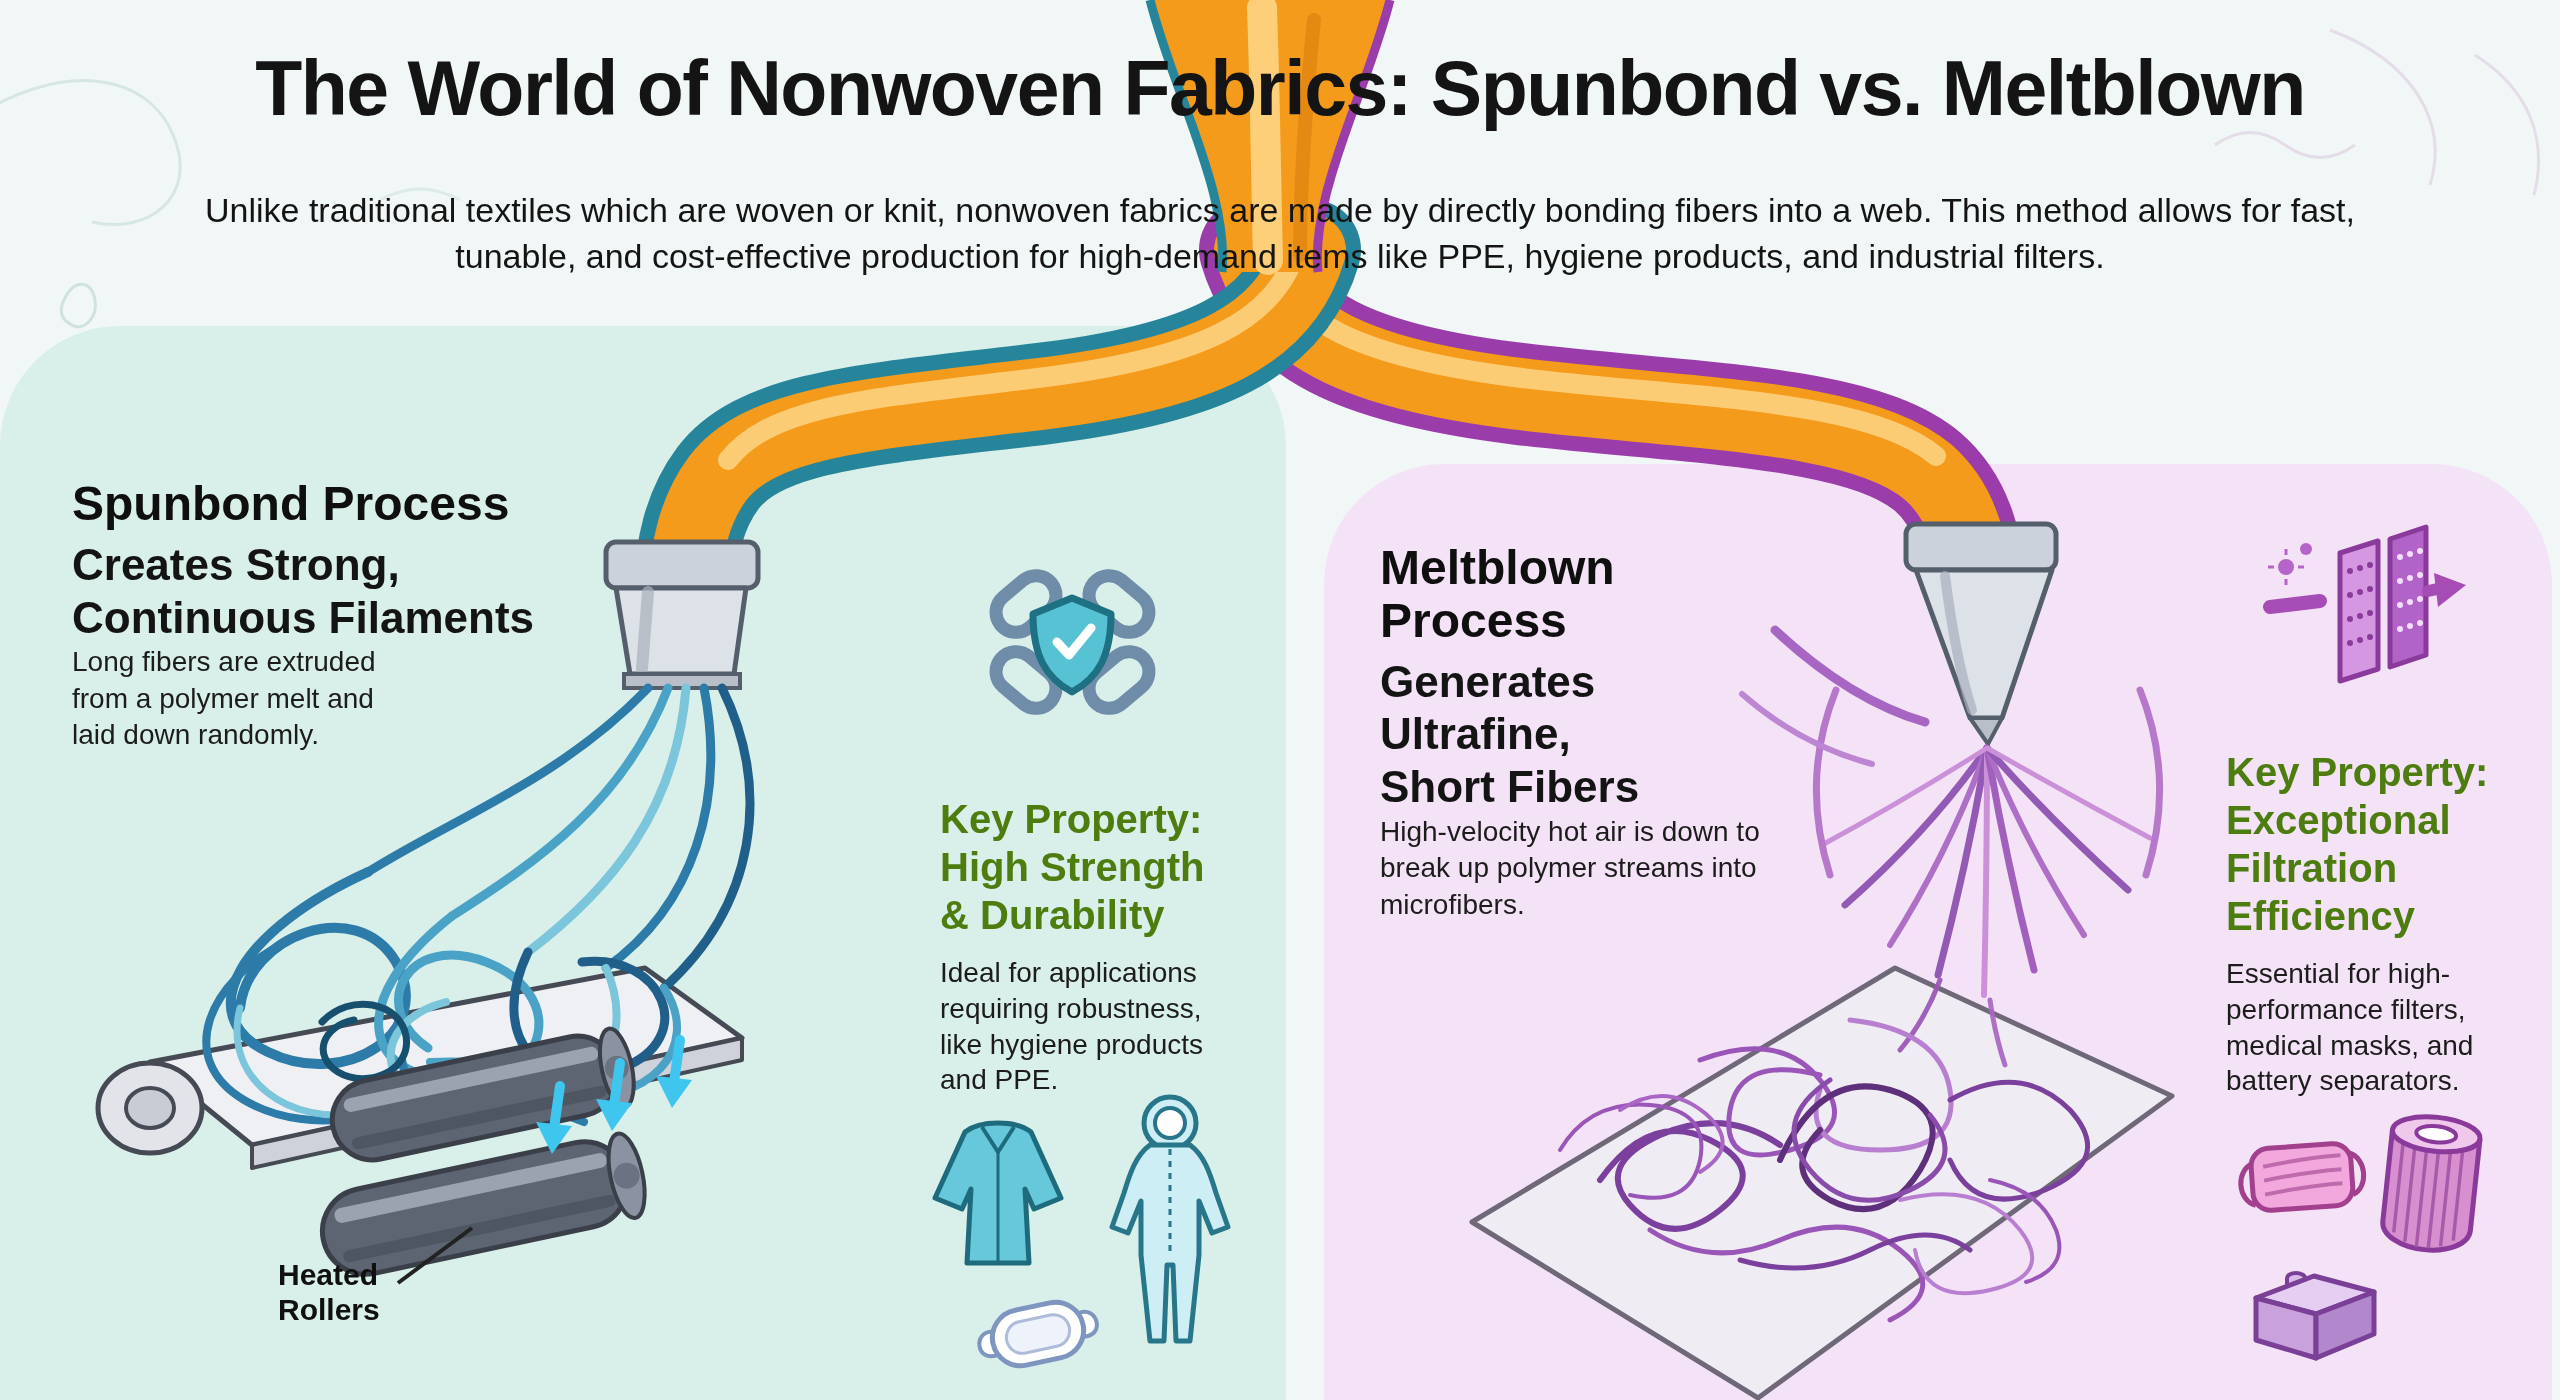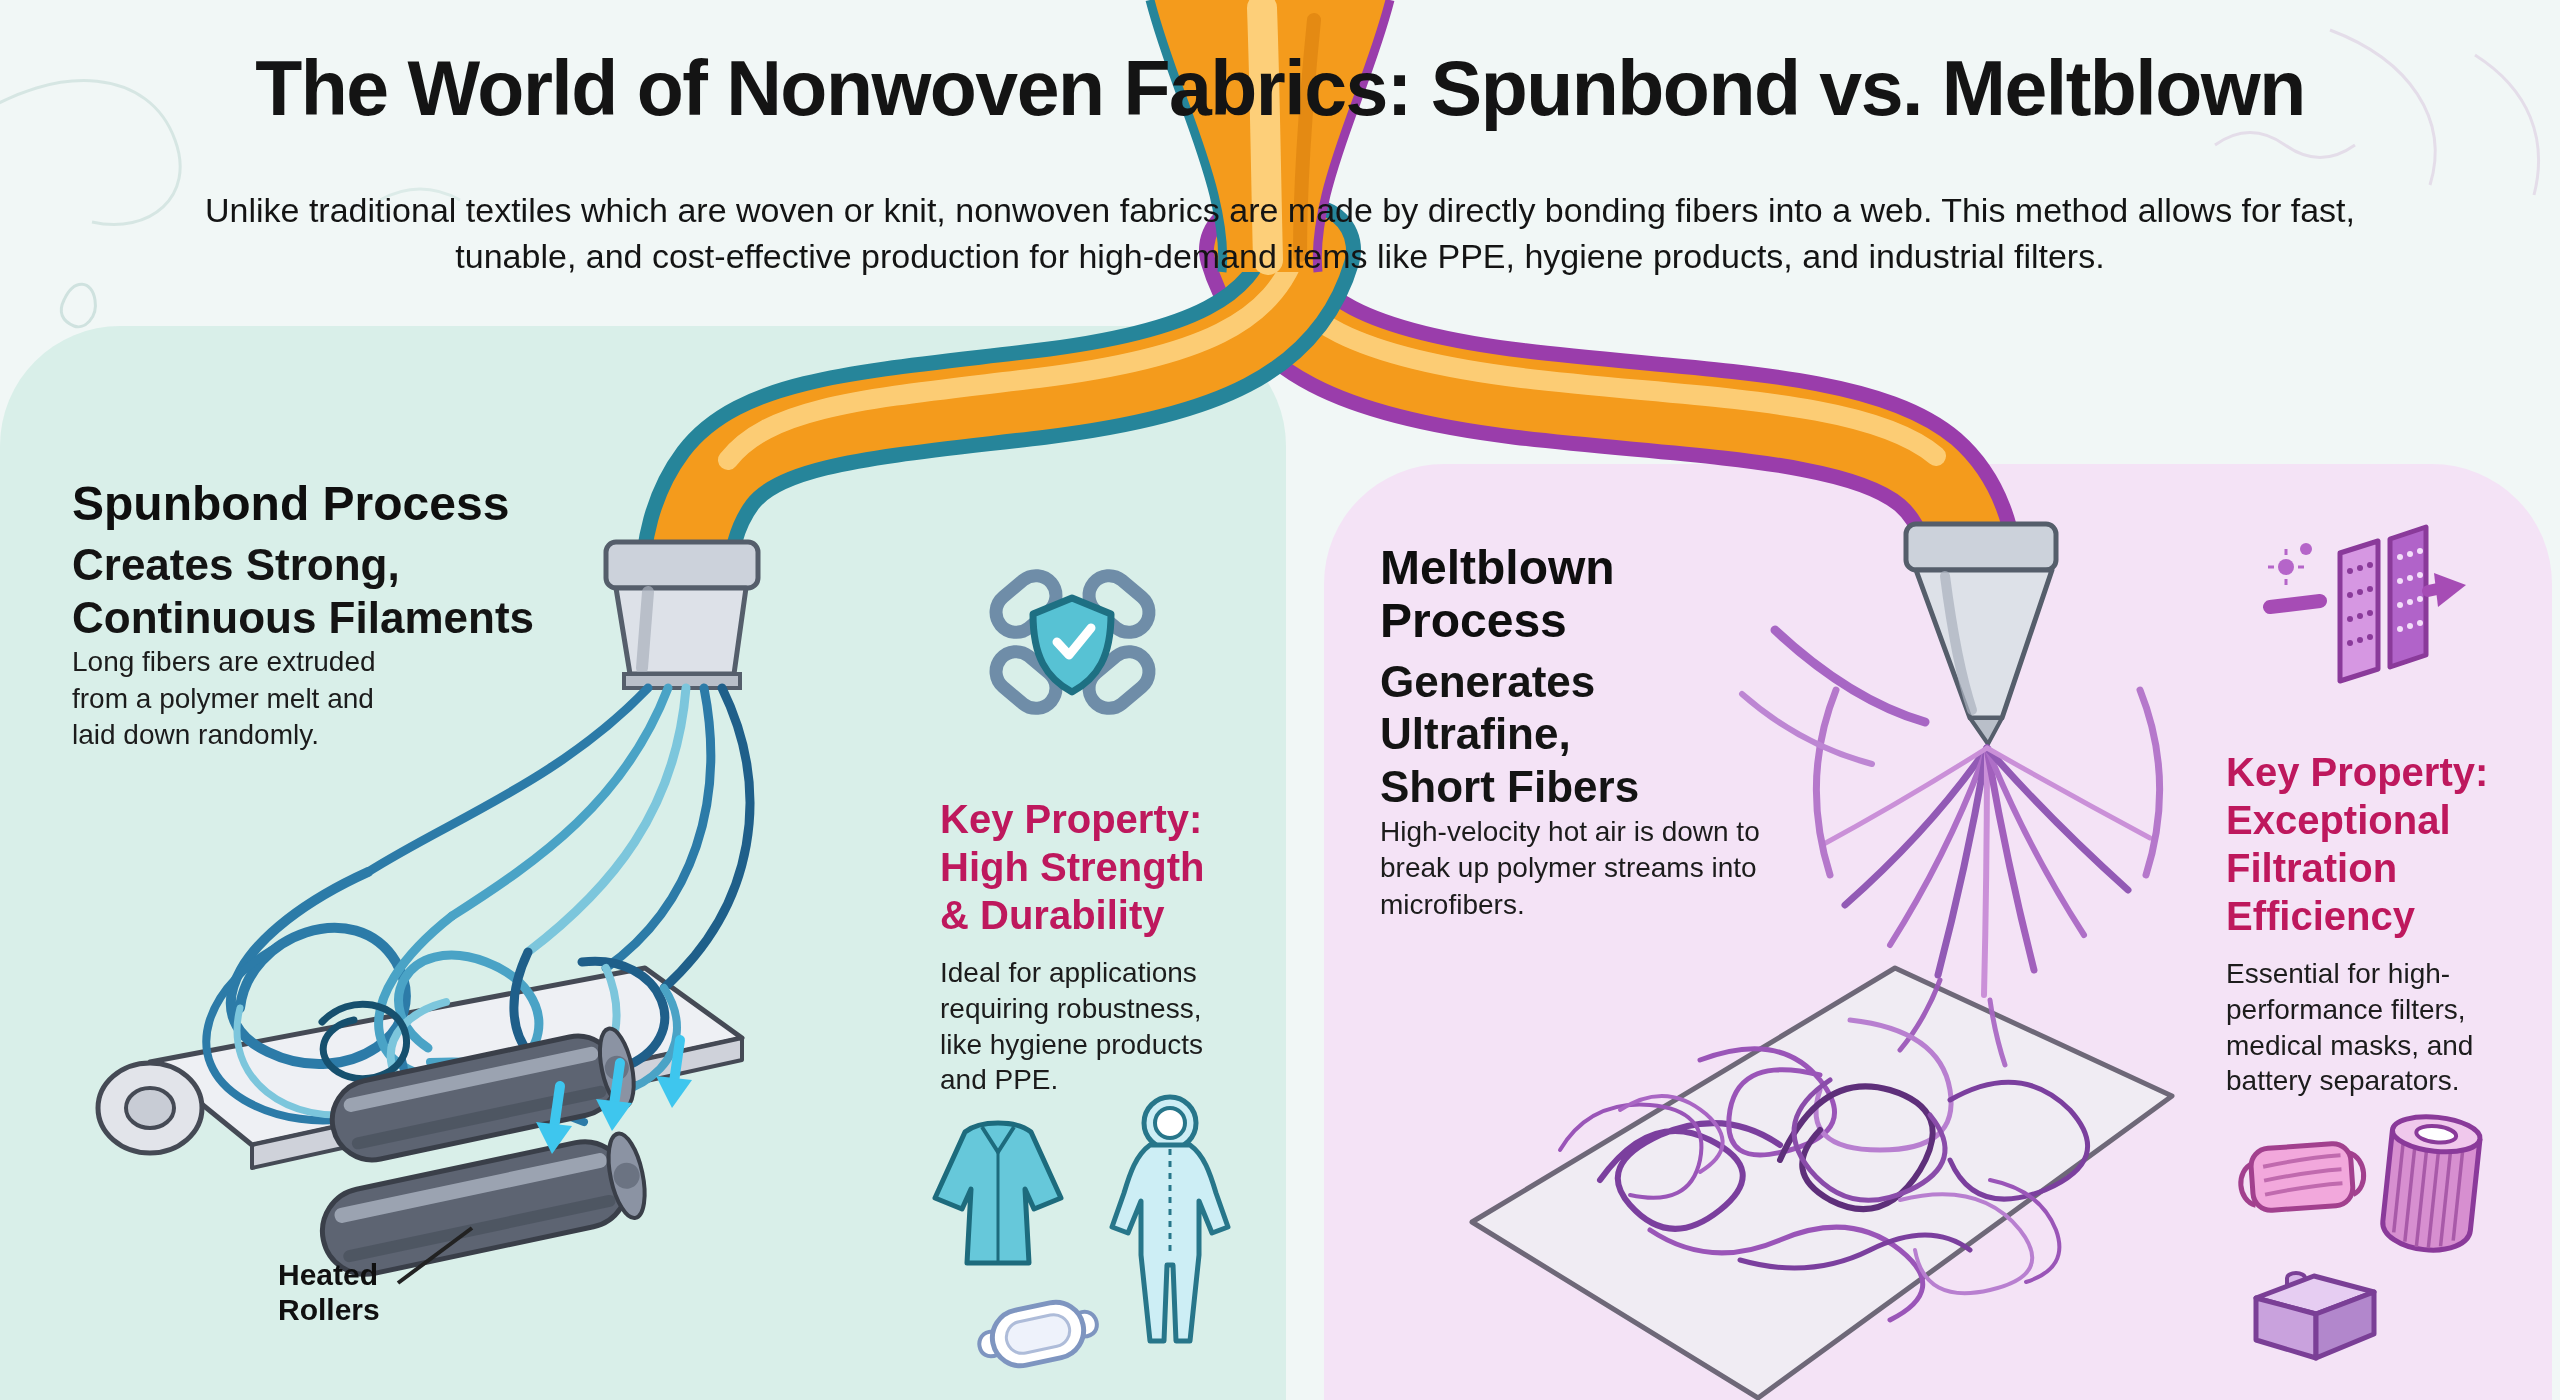--- a/index.html
+++ b/index.html
@@ -14,21 +14,21 @@
   .panel-right { left:1324px; top:464px; width:1228px; height:936px; background:#f4e3f6; border-radius:120px 120px 0 0; }
   .art-svg { z-index:2; }
   .txt, .icon-box, .header-box { position:absolute; z-index:3; }
 
   .page-title { top:44px; left:0; width:100%; text-align:center; font-size:77px; font-weight:700; color:#141414; letter-spacing:-1.5px; }
   .intro { top:158px; left:50%; transform:translateX(-50%); width:2150px; text-align:center; font-size:34px; line-height:1.34; color:#141414;margin-top:30px; }
 
   .sec-heading    { font-size:48px; font-weight:700; color:#0f0f0f; line-height:1.1; }
   .sec-subheading { font-size:44px; font-weight:700; color:#141414; line-height:1.2; margin-top:8px; }
   .sec-desc       { font-size:28px; color:#1c1c1c; line-height:1.3; margin-top:0; }
-  .kp-title { font-size:40px; font-weight:700; color:#be185d; line-height:1.2; }
+  .kp-title { font-size:40px; font-weight:700; color:#4d7c0f; line-height:1.2; }
   .kp-desc  { font-size:28px; color:#1c1c1c; line-height:1.28; margin-top:16px; }
   .machine-label { font-size:30px; font-weight:700; color:#101010; line-height:1.15; }
 
   .spunbond-text   { left:72px;  top:478px; width:490px; }
   .spunbond-text .sec-desc { width:350px; }
   .spunbond-kp     { left:940px; top:795px; width:310px; }
   .spunbond-kp .kp-title { width:285px; }
   .meltblown-text  { left:1380px; top:542px; width:430px; }
   .meltblown-text .sec-heading { width:290px; }
   .meltblown-text .sec-subheading { width:280px; }

